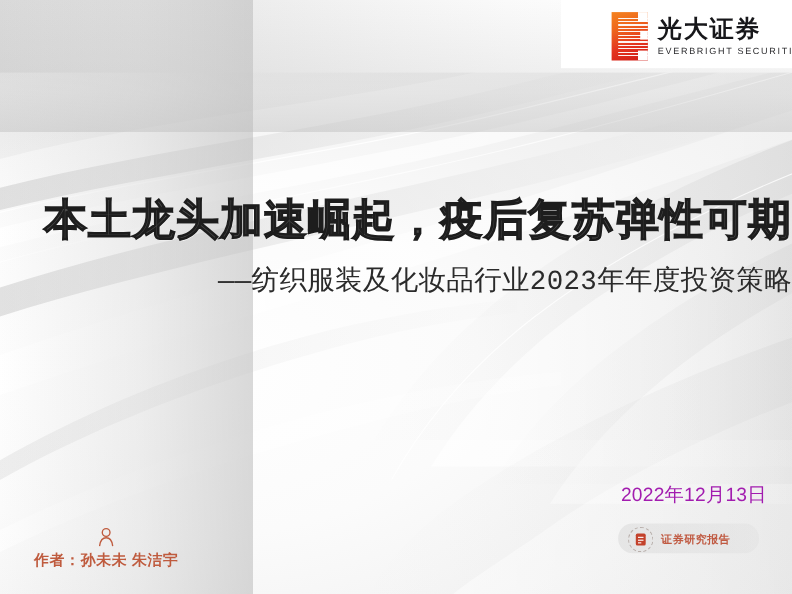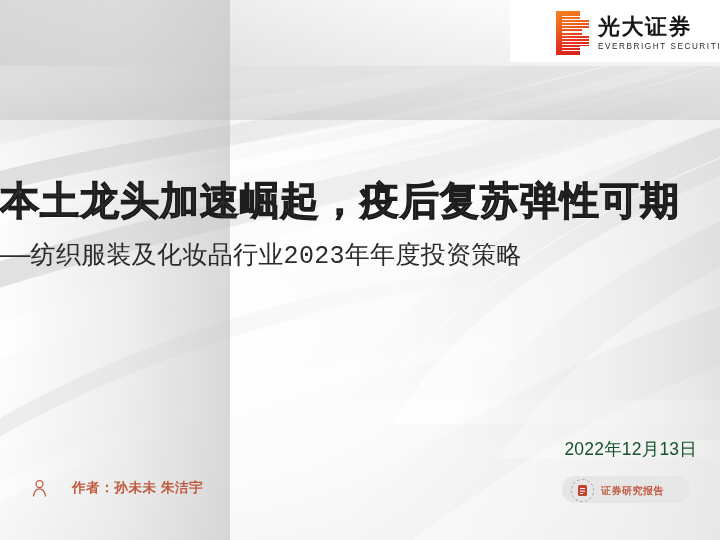--- a/index.html
+++ b/index.html
@@ -119,21 +119,21 @@
     line-height: 1;
     margin-top: 3px;
     white-space: nowrap;
   }
 
   
   .title-block {
     position: absolute;
     left: 0; top: 178px;
     width: 720px;
-    text-align: left;
+    text-align: right;
   }
   .main-title {
     font-size: 39px;
     font-weight: bold;
     color: #4a4a4a;
     letter-spacing: 1px;
     line-height: 1.16;
     white-space: nowrap;
     -webkit-text-stroke: 1.15px #1d1d1d;
     text-shadow:
@@ -149,33 +149,34 @@
     white-space: nowrap;
     font-family: Liberation Mono, monospace;
   }
 
   
   .date {
     position: absolute;
     right: 23px;
     top: 437px;
     font-size: 17.5px;
-    color: #14532d;
+    color: #a21caf;
     letter-spacing: 0.2px;
     white-space: nowrap;
   }
 
   
   .author-row {
     position: absolute;
     left: 31px;
     top: 479px;
     display: flex;
     align-items: center;
-    gap: 24px;
+    gap: 4px;
+    flex-direction: column;
   }
   .person-icon { width: 17px; height: 18px; display: block; }
   .author-text {
     font-size: 13.5px;
     font-weight: bold;
     color: #bf5b3e;
     letter-spacing: 0.6px;
     white-space: nowrap;
   }
 

